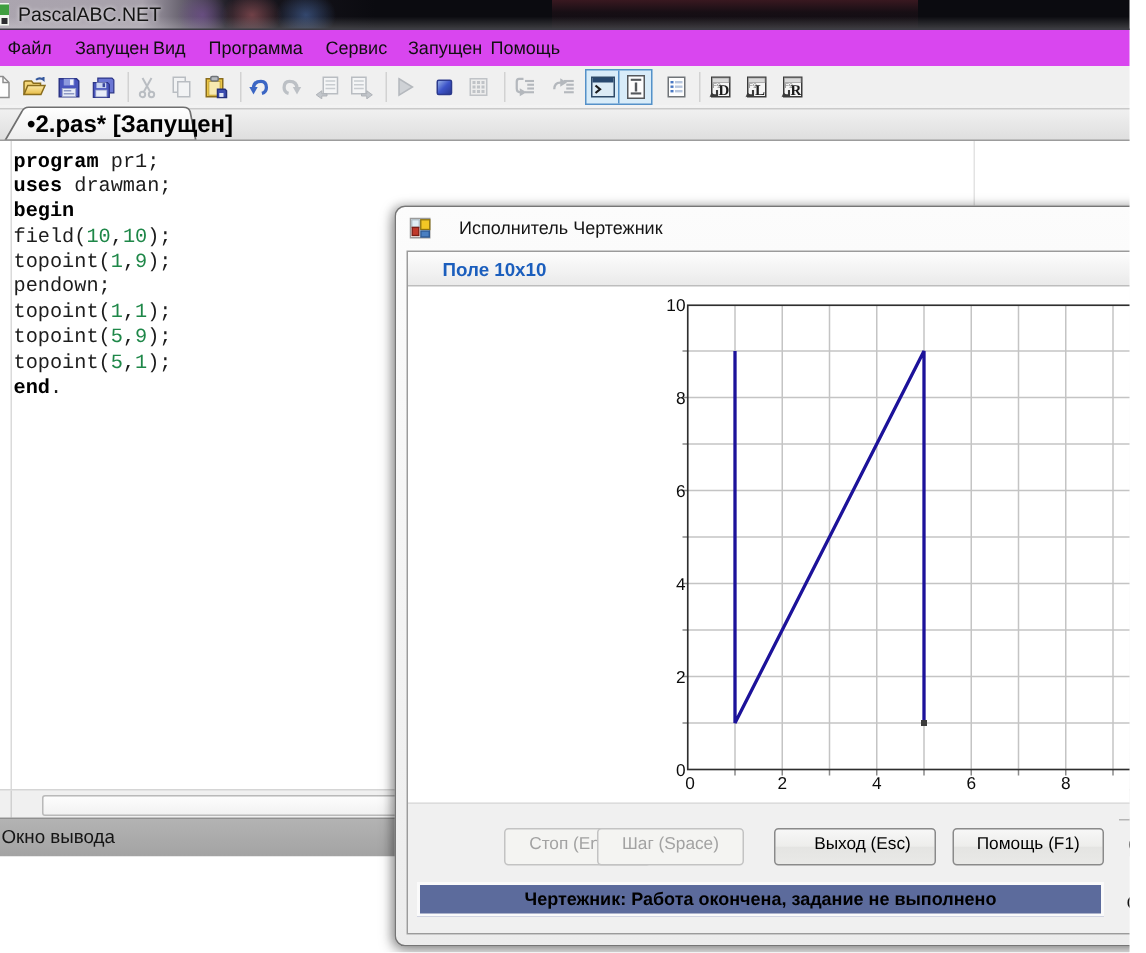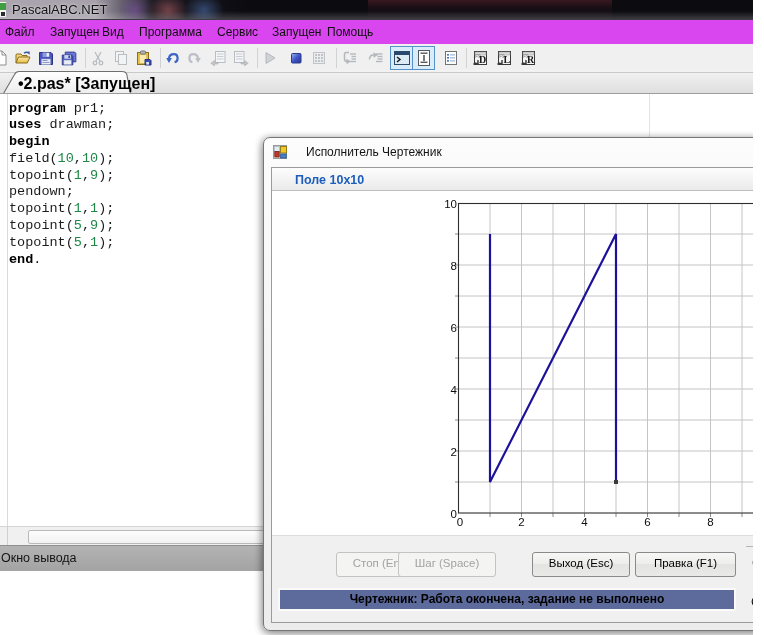--- a/index.html
+++ b/index.html
@@ -353,22 +353,22 @@
               <text x="583.5" y="525">4</text>
               <text x="646.5" y="525">6</text>
               <text x="709.5" y="525">8</text>
             </g>
       </g>
     </svg>
 
     <div class="abs" id="panel" style="left:0;top:367px;width:502px;height:87px;background:#f0f0f0;border-top:1px solid #dcdcdc;box-sizing:border-box;">
       <div class="btn dis" style="left:20px;top:16px;width:96px;margin-left:44px;">Стоп (Enter)</div>
       <div class="btn dis" style="left:126px;top:16px;width:96px;">Шаг (Space)</div>
-      <div class="btn en" style="left:260px;top:16px;width:96px;">Выход (Esc)</div>
-      <div class="btn en" style="left:363px;top:16px;width:99px;">Правка (F1)</div>
+      <div class="btn en" style="left:244px;top:16px;width:96px;padding-left:10px;">Выход (Esc)</div>
+      <div class="btn en" style="left:363px;top:16px;width:99px;">Помощь (F1)</div>
       <div class="abs" style="left:6px;top:52px;width:454px;height:19px;background:#5c6b9c;border:2px solid #fafafa;">
         <div style="width:100%;text-align:center;font-size:12px;font-weight:bold;color:#000000;line-height:19px;">Чертежник: Работа окончена, задание не выполнено</div>
       </div>
       <div class="abs" style="left:474px;top:10px;width:28px;height:1px;background:#b5b5b5;"></div>
       <div class="abs" style="left:480px;top:20px;font-size:12.5px;color:#111;">Ск</div>
       <div class="abs" style="left:479px;top:59px;font-size:12.5px;color:#111;">Со</div>
     </div>
   </div>
 </div>
 

